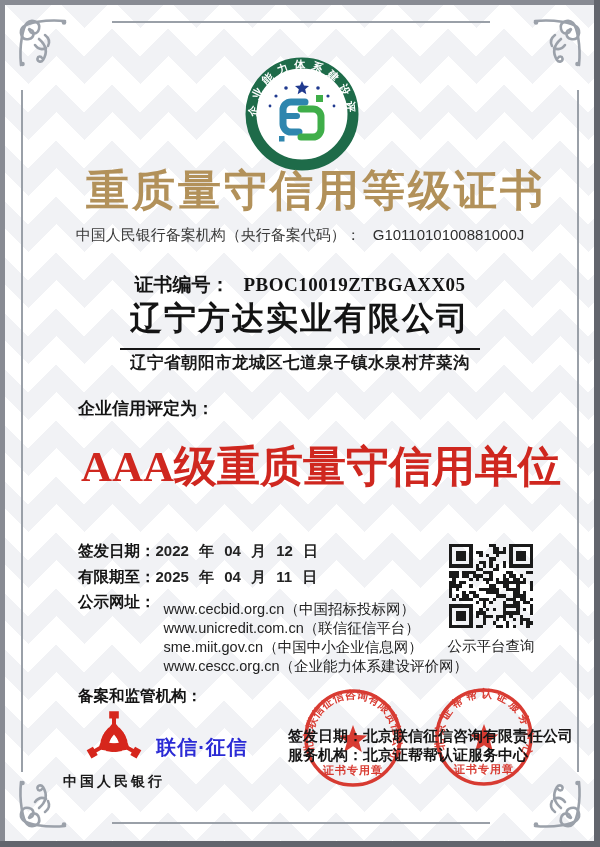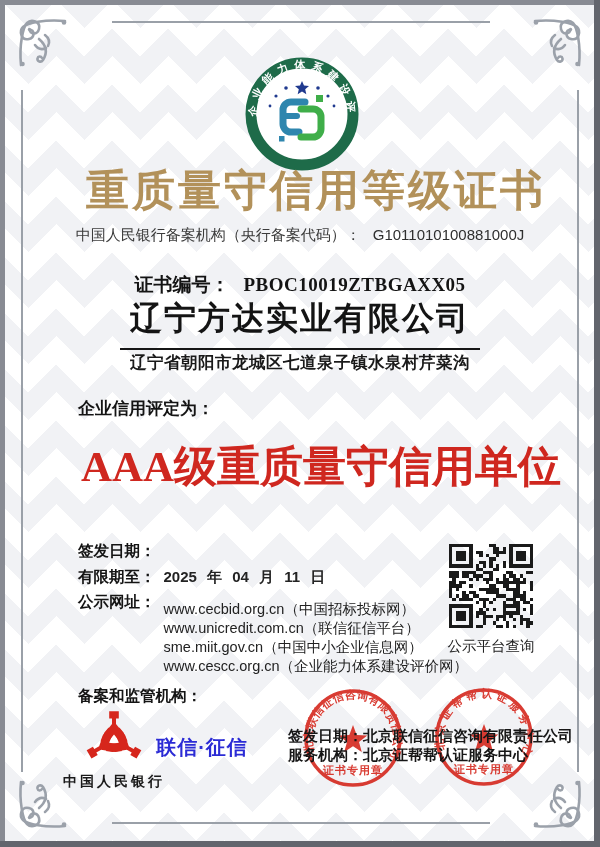--- a/index.html
+++ b/index.html
@@ -37,21 +37,21 @@
   .subtitle{font-size:15px;color:#3b3b3b;}
   .subtitle .code{margin-left:12px;color:#2f2f2f;}
   .certline{font-size:19px;font-weight:bold;color:#141414;}
   .certline .code{margin-left:14px;letter-spacing:0.5px;}
   .company{display:inline-block;font-size:32px;font-weight:bold;color:#141414;
            letter-spacing:2px;border-bottom:2px solid #161616;padding:0 10px 7px 10px;white-space:nowrap;}
   .address{font-size:16.5px;font-weight:bold;color:#1a1a1a;letter-spacing:0.5px;}
   .lead{font-size:17px;font-weight:bold;color:#141414;}
   .grade{font-size:43px;font-weight:bold;color:#cf271f;white-space:nowrap;padding-left:42px;}
 
-  .detail-row{position:absolute;left:78px;display:flex;align-items:baseline;gap:8px;}
+  .detail-row{position:absolute;left:78px;display:flex;align-items:baseline;}
   .detail-label{font-size:15.5px;font-weight:bold;color:#141414;font-family:"Liberation Serif","DejaVu Serif",serif;white-space:nowrap;}
   .detail-value{font-size:15px;font-weight:bold;color:#232323;word-spacing:6px;white-space:nowrap;}
   .sites{position:absolute;left:78px;top:592px;display:flex;align-items:flex-start;}
   .sites-list{margin:8px;padding:0;list-style:none;}
   .sites-list li{font-size:14.5px;color:#222;line-height:19px;white-space:nowrap;}
 
   .qr-caption{font-size:14.5px;color:#222;font-family:"Liberation Serif","DejaVu Serif",serif;}
 
   .regulator-label{font-size:15.5px;font-weight:bold;color:#141414;}
   .pboc-name{font-size:14px;font-weight:bold;color:#1a1a1a;letter-spacing:3px;text-align:center;}
@@ -167,20 +167,21 @@
   <div class="center-line" style="top:297px;">
     <span class="company serif">辽宁方达实业有限公司</span>
   </div>
   <div class="center-line address serif" style="top:352px;">辽宁省朝阳市龙城区七道泉子镇水泉村芹菜沟</div>
 
   <div class="abs lead serif" style="left:78px;top:397px;">企业信用评定为：</div>
   <div class="center-line grade serif" style="top:438px;">AAA级重质量守信用单位</div>
 
   <div class="detail-row" style="top:541px;">
     <span class="detail-label">签发日期：</span>
+    <span class="detail-value sans">2022 年 04 月 12 日</span>
   </div>
   <div class="detail-row" style="top:567px;">
     <span class="detail-label">有限期至：</span>
     <span class="detail-value sans">2025 年 04 月 11 日</span>
   </div>
   <div class="sites">
     <span class="detail-label" style="line-height:19px;">公示网址：</span>
     <ul class="sites-list sans">
       <li>www.cecbid.org.cn（中国招标投标网）</li>
       <li>www.unicredit.com.cn（联信征信平台）</li>

